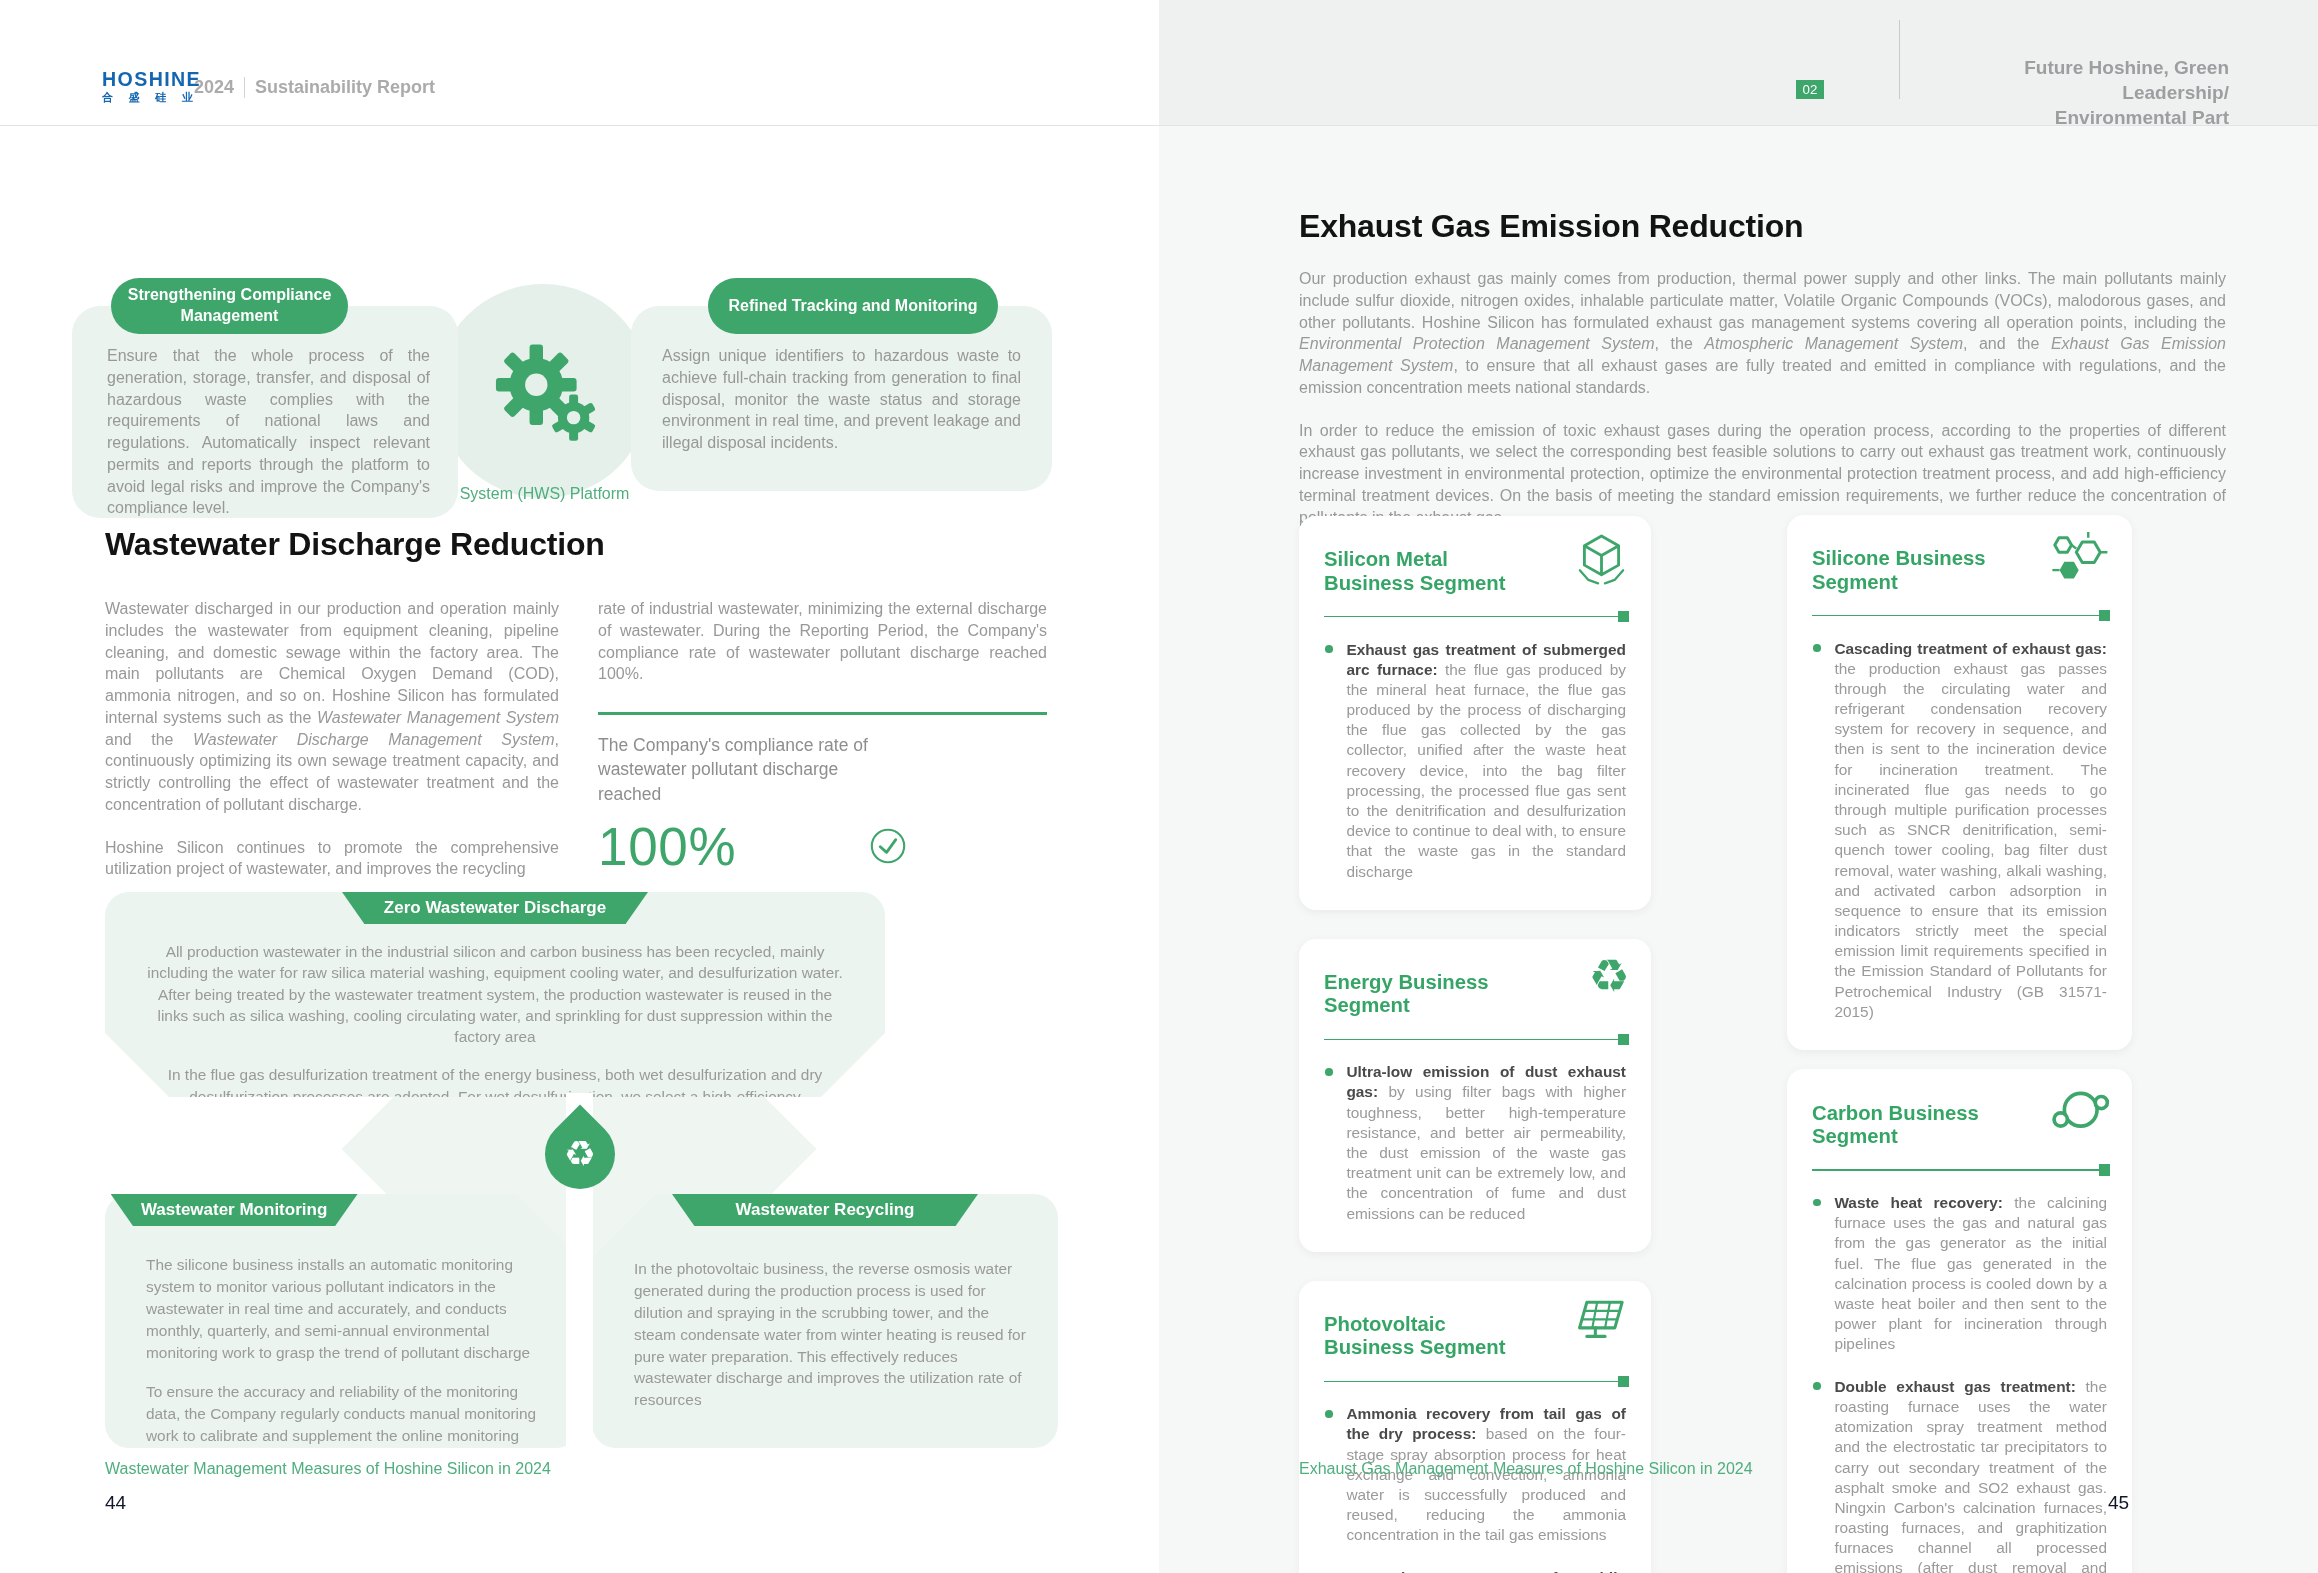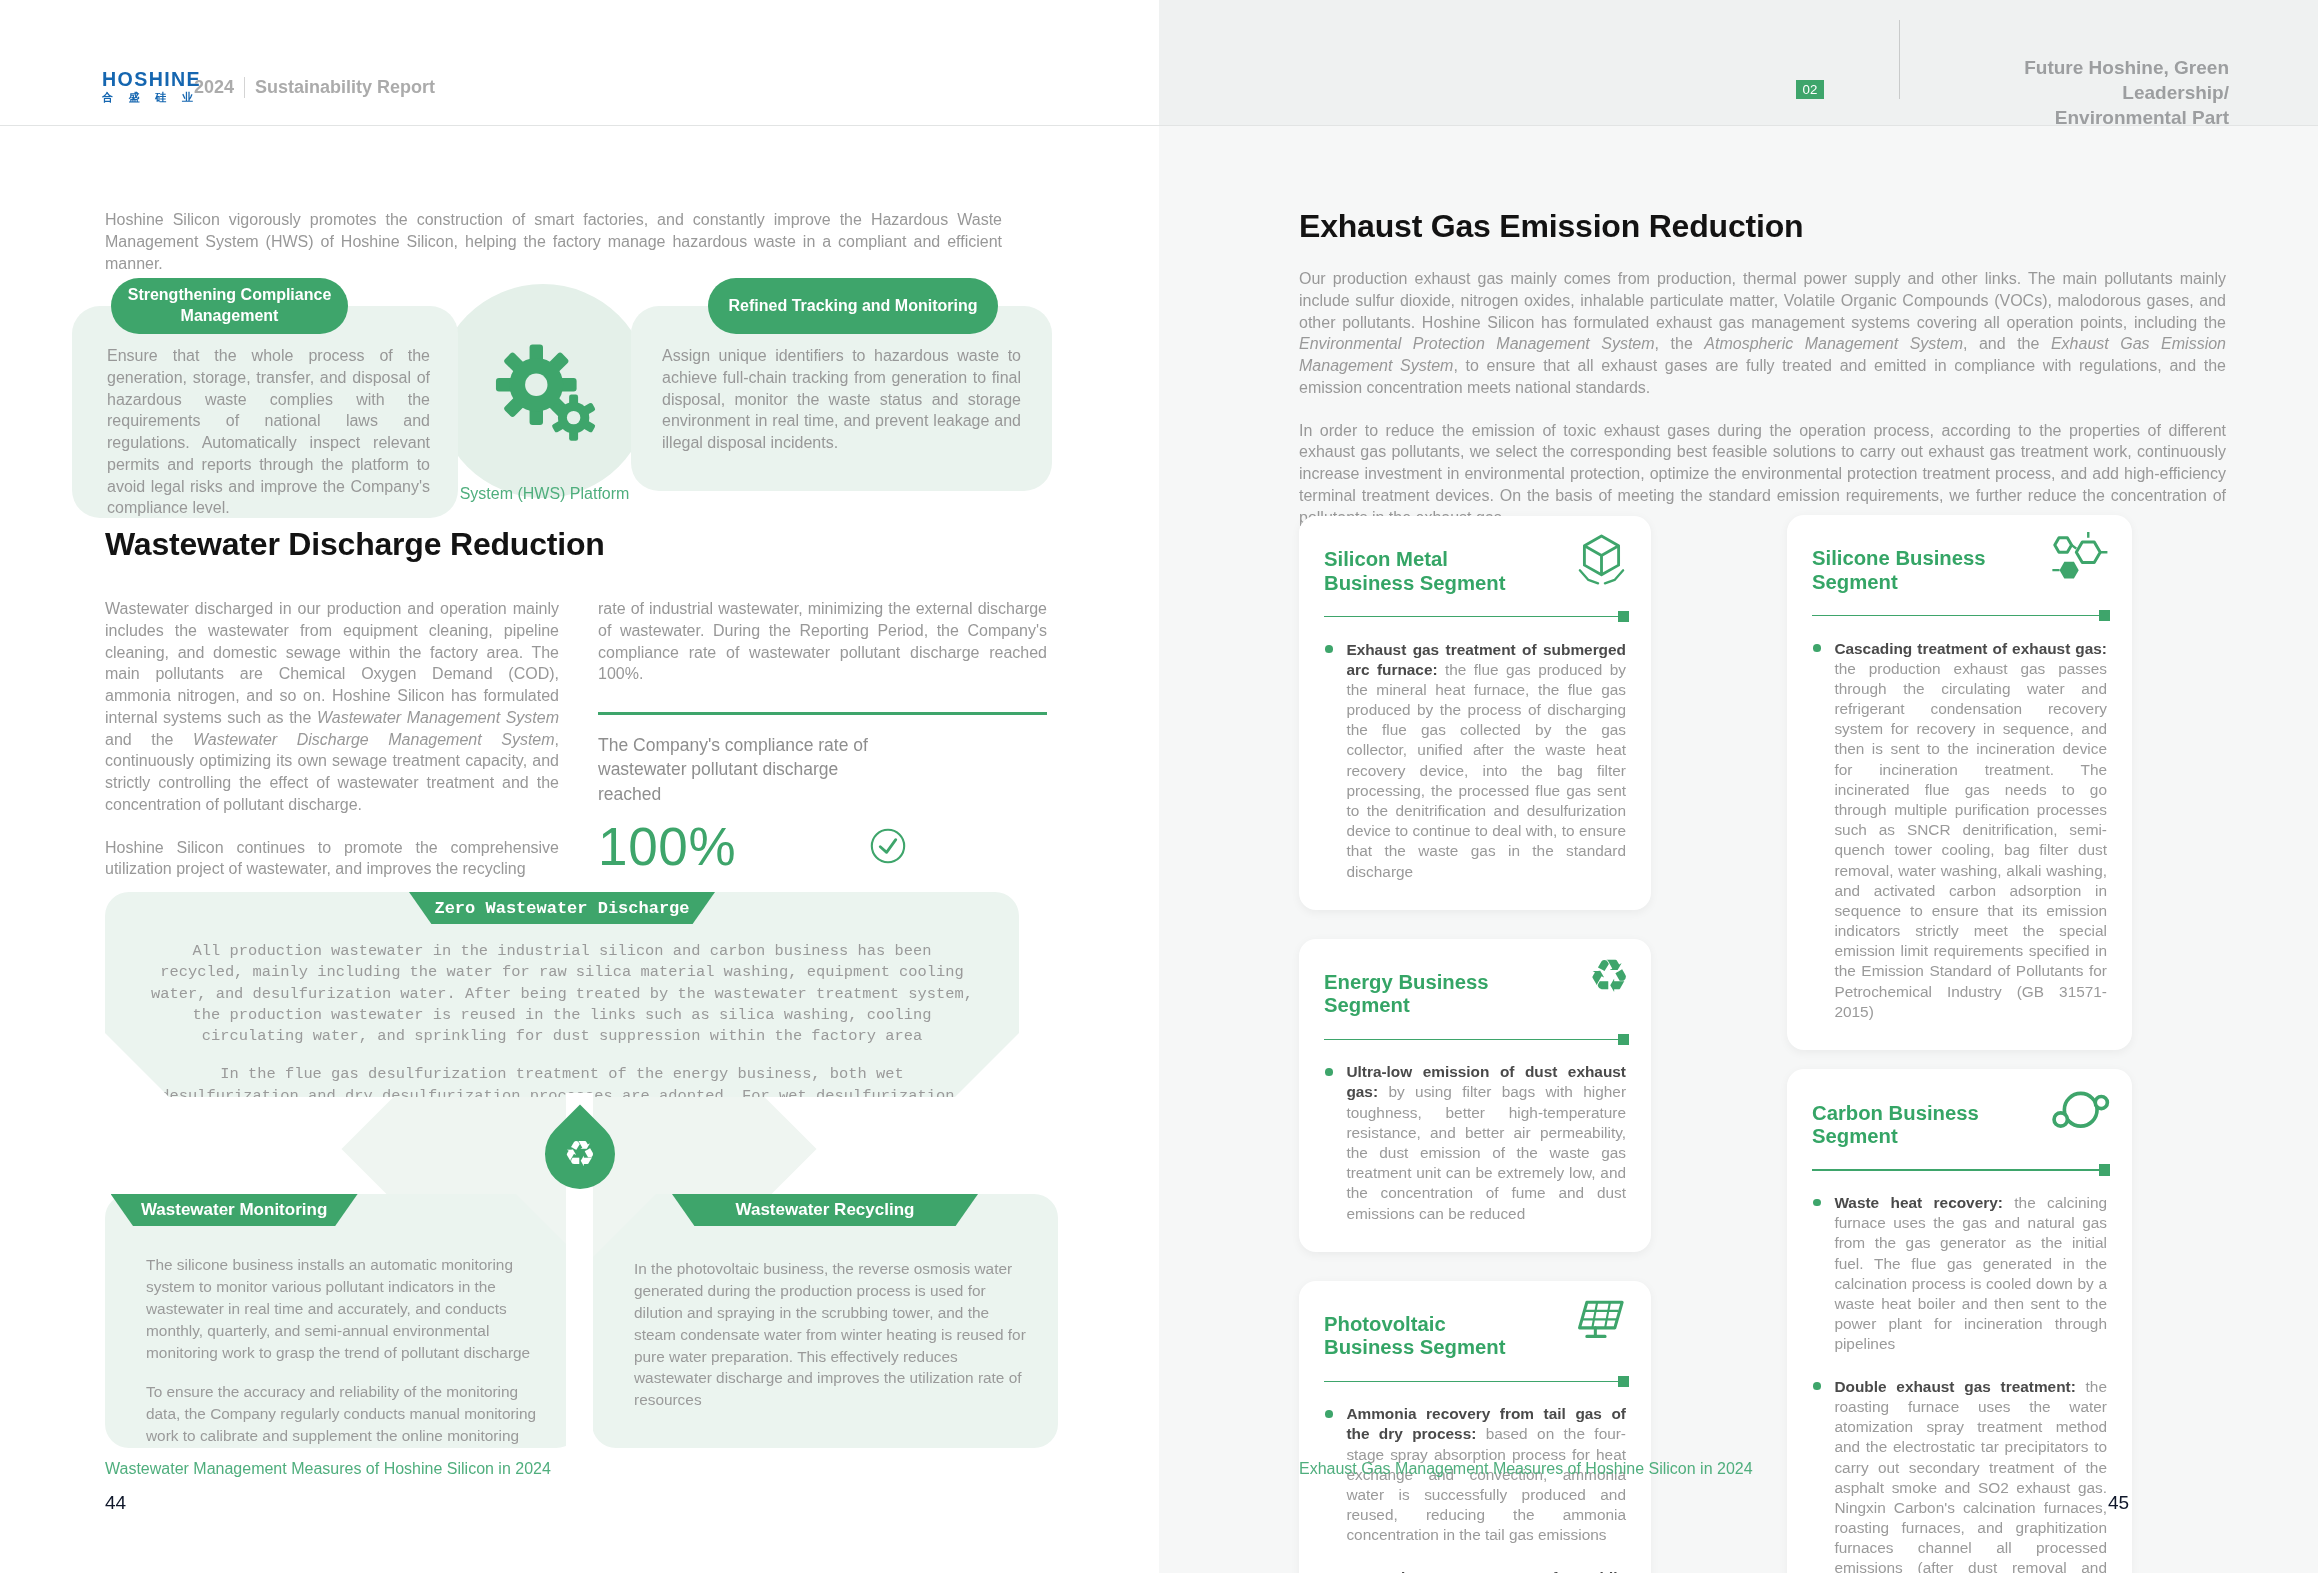--- a/index.html
+++ b/index.html
@@ -35,21 +35,21 @@
   .gbox2 p{margin:39px 31px 0 31px;}
   .bigcircle{left:436px;top:284px;width:214px;height:214px;border-radius:50%;background:#E4F0E9;z-index:0;display:flex;align-items:center;justify-content:center;}
   
   .statline{margin-top:27px;height:2.8px;background:#3EA56B;}
   .statlabel{margin-top:18px;color:#8E8E8E;font-size:17.5px;line-height:1.4;}
   .statrow{display:flex;align-items:center;margin-top:9.8px;}
   .stat100{font-size:53px;color:#3EA56B;font-weight:500;letter-spacing:0.7px;}
   .checkwrap{margin-left:133px;}
   
   .fbox{position:absolute;background:#EBF4EF;border-radius:24px;z-index:1;}
-  .zerobox{left:105px;top:892px;width:914px;height:205px;clip-path:polygon(0 0,100% 0,100% calc(100% - 64px),calc(100% - 64px) 100%,64px 100%,0 calc(100% - 64px));font-family:Liberation Mono, monospace;}
+  .zerobox{left:105px;top:892px;width:780px;height:205px;clip-path:polygon(0 0,100% 0,100% calc(100% - 64px),calc(100% - 64px) 100%,64px 100%,0 calc(100% - 64px));}
   .zerobox .zp{margin:17px 42px 0;text-align:center;font-size:15.4px;line-height:1.38;color:#9A9A9A;}
   .zerobox .zp:first-of-type{margin-top:49px;}
   .monbox{left:105px;top:1194px;width:463px;height:254px;clip-path:polygon(0 0,calc(100% - 64px) 0,100% 64px,100% 100%,0 100%);padding-left:12px;}
   .recbox{left:592px;top:1194px;width:466px;height:254px;clip-path:polygon(64px 0,100% 0,100% 100%,0 100%,0 64px);}
   .monbox p{margin:18px 28px 0 29px;font-size:15.4px;line-height:1.42;color:#9A9A9A;}
   .monbox p:first-of-type{margin-top:60px;}
   .recbox p{margin:64px 31px 0 42px;font-size:15.4px;line-height:1.42;color:#9A9A9A;text-align:left;}
   .tab{position:absolute;top:0;height:32px;background:#3EA56B;color:#fff;font-weight:700;font-size:17px;display:flex;align-items:center;justify-content:center;clip-path:polygon(0 0,100% 0,calc(100% - 22.4px) 100%,22.4px 100%);z-index:2;box-sizing:border-box;padding:0 14px;}
   .tab-center{left:50%;transform:translateX(-50%);width:306px;}
   .tab-left{left:5.6px;width:247px;}
@@ -90,21 +90,20 @@
     <span>Sustainability Report</span>
   </div>
 
   <div class="ab vline"></div>
   <div class="ab badge">02</div>
   <div class="ab chap">
     <div>Future Hoshine, Green Leadership/</div>
     <div>Environmental Part</div>
   </div>
 
-  <p class="ab body jt" style="left:105px;top:209px;width:897px;margin:0;">Hoshine Silicon vigorously promotes the construction of smart factories, and constantly improve the Hazardous Waste Management System (HWS) of Hoshine Silicon, helping the factory manage hazardous waste in a compliant and efficient manner.</p>
 
   <div class="ab bigcircle">
     <span>
       <svg width="112" height="112" viewBox="0 0 150 150">
         <g fill="#3EA56B">
           <g transform="translate(66,68)">
             <rect x="-9" y="-54" width="18" height="24" rx="4"></rect>
             <rect x="-9" y="-54" width="18" height="24" rx="4" transform="rotate(45)"></rect>
             <rect x="-9" y="-54" width="18" height="24" rx="4" transform="rotate(90)"></rect>
             <rect x="-9" y="-54" width="18" height="24" rx="4" transform="rotate(135)"></rect>

